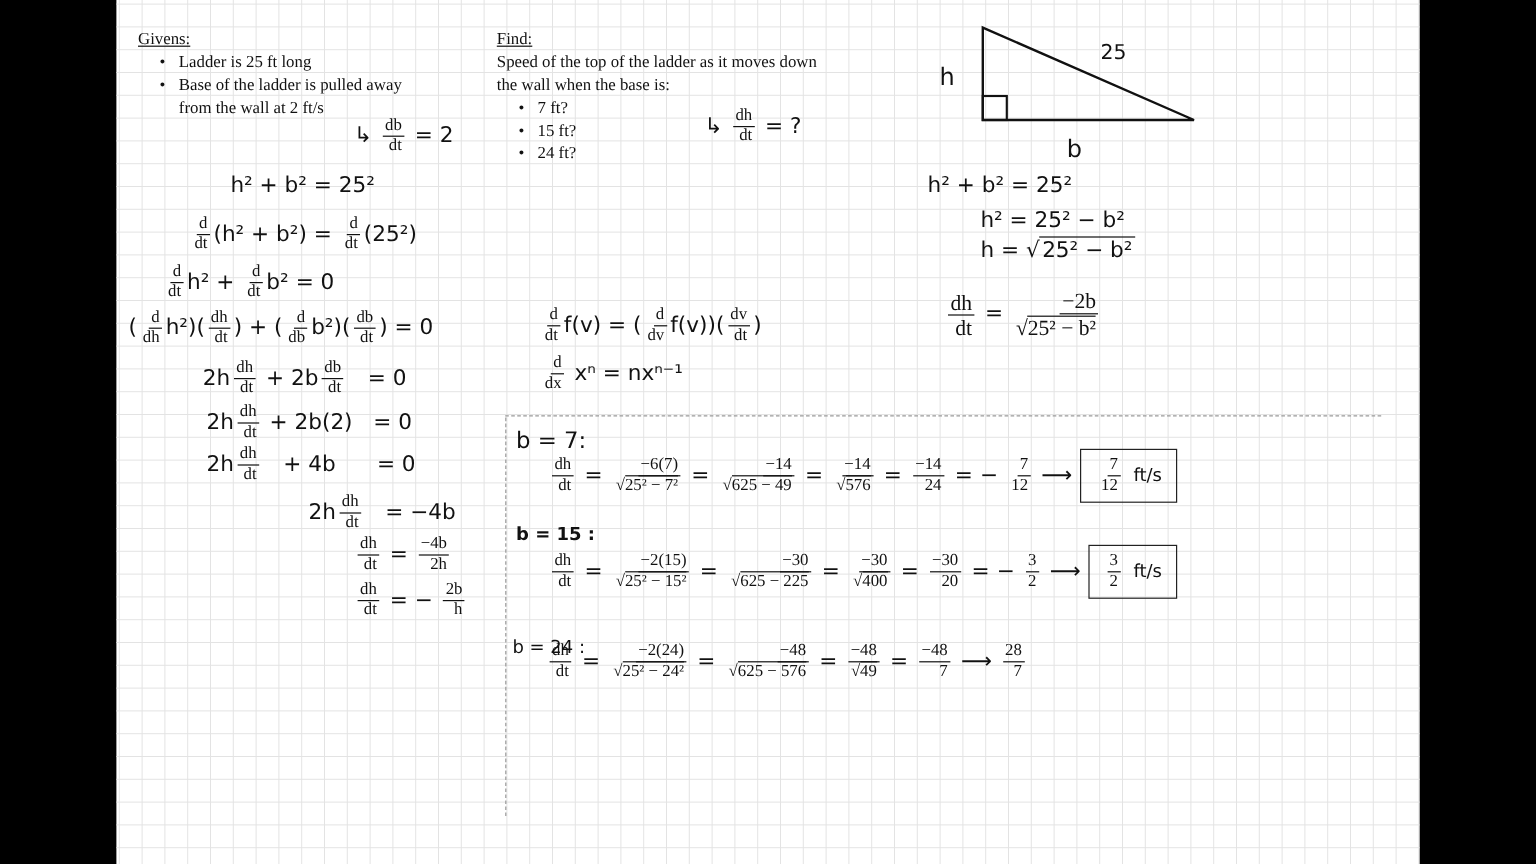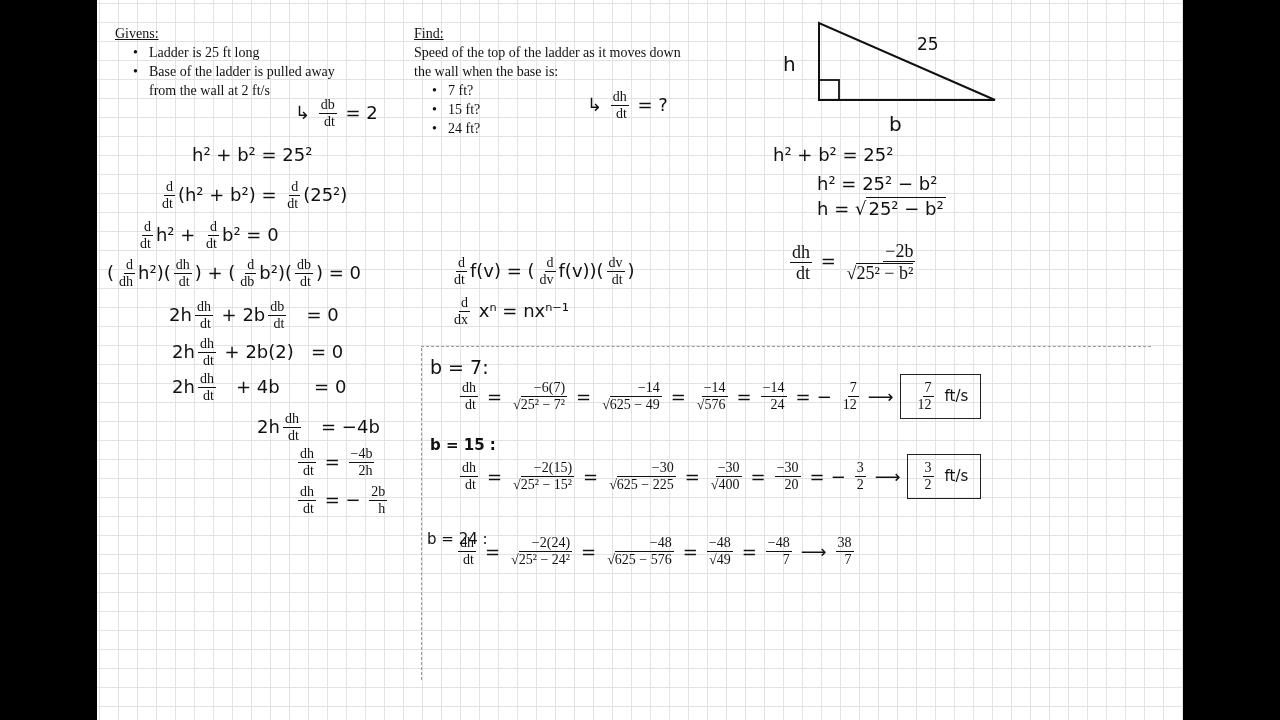--- a/index.html
+++ b/index.html
@@ -327,18 +327,18 @@
         <span class="num">−48</span>
         <span class="den">√<span style="border-top:1.5px solid #111;">49</span></span>
       </span>
     <span>=</span>
     <span class="frac small">
         <span class="num">−48</span>
         <span class="den">7</span>
       </span>
     <span>⟶</span>
     <span class="frac small">
-        <span class="num">38</span>
+        <span class="num">28</span>
         <span class="den">7</span>
       </span>
   </div>
 
 </div>
 
 </body></html>

